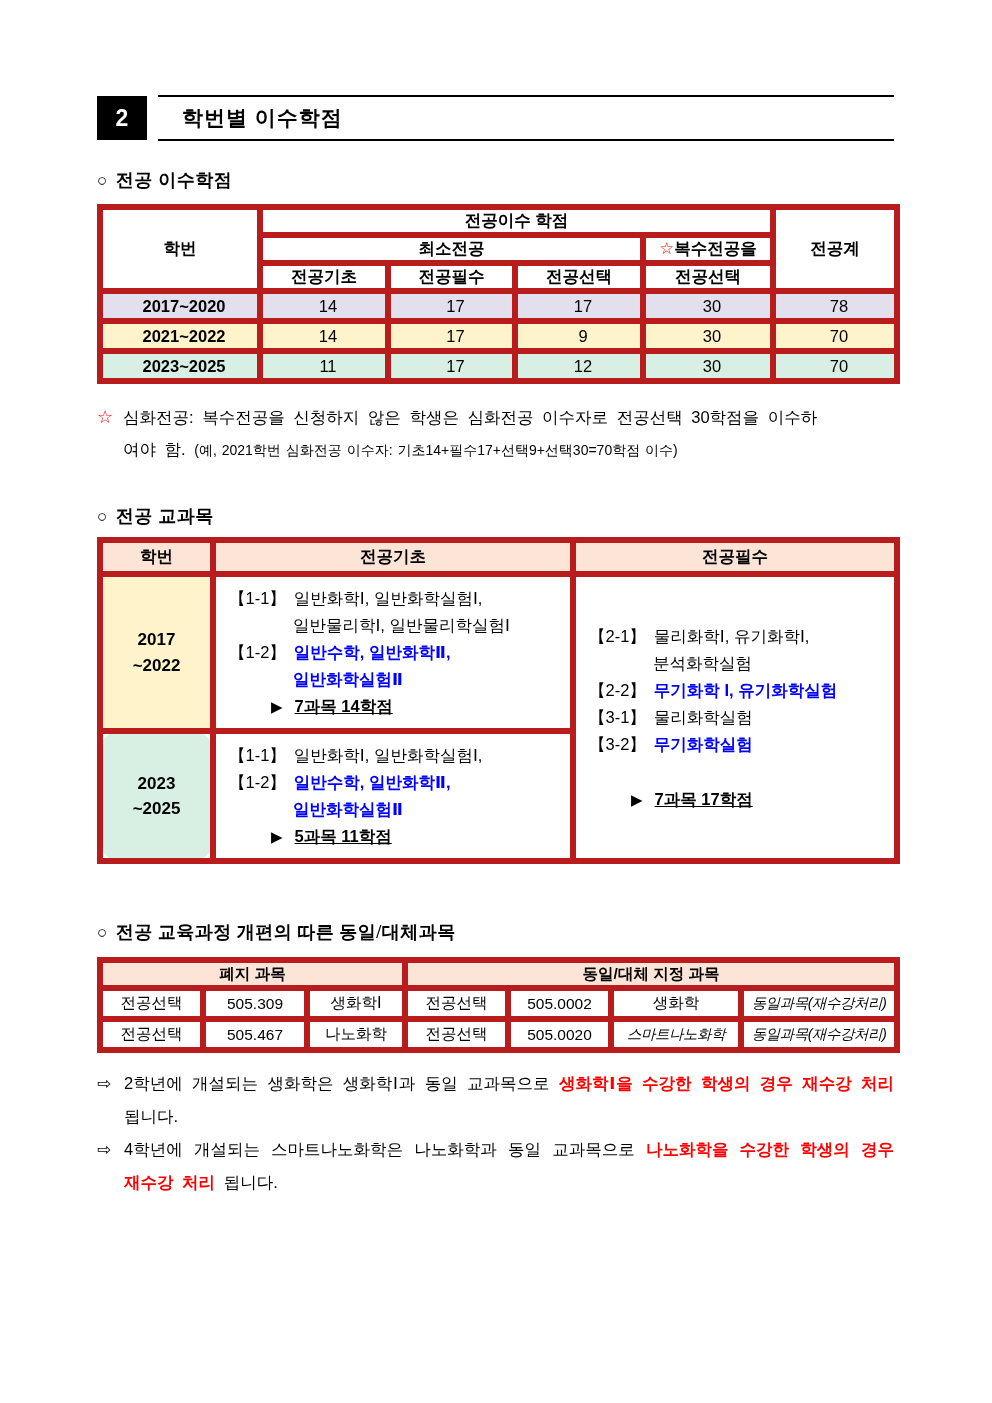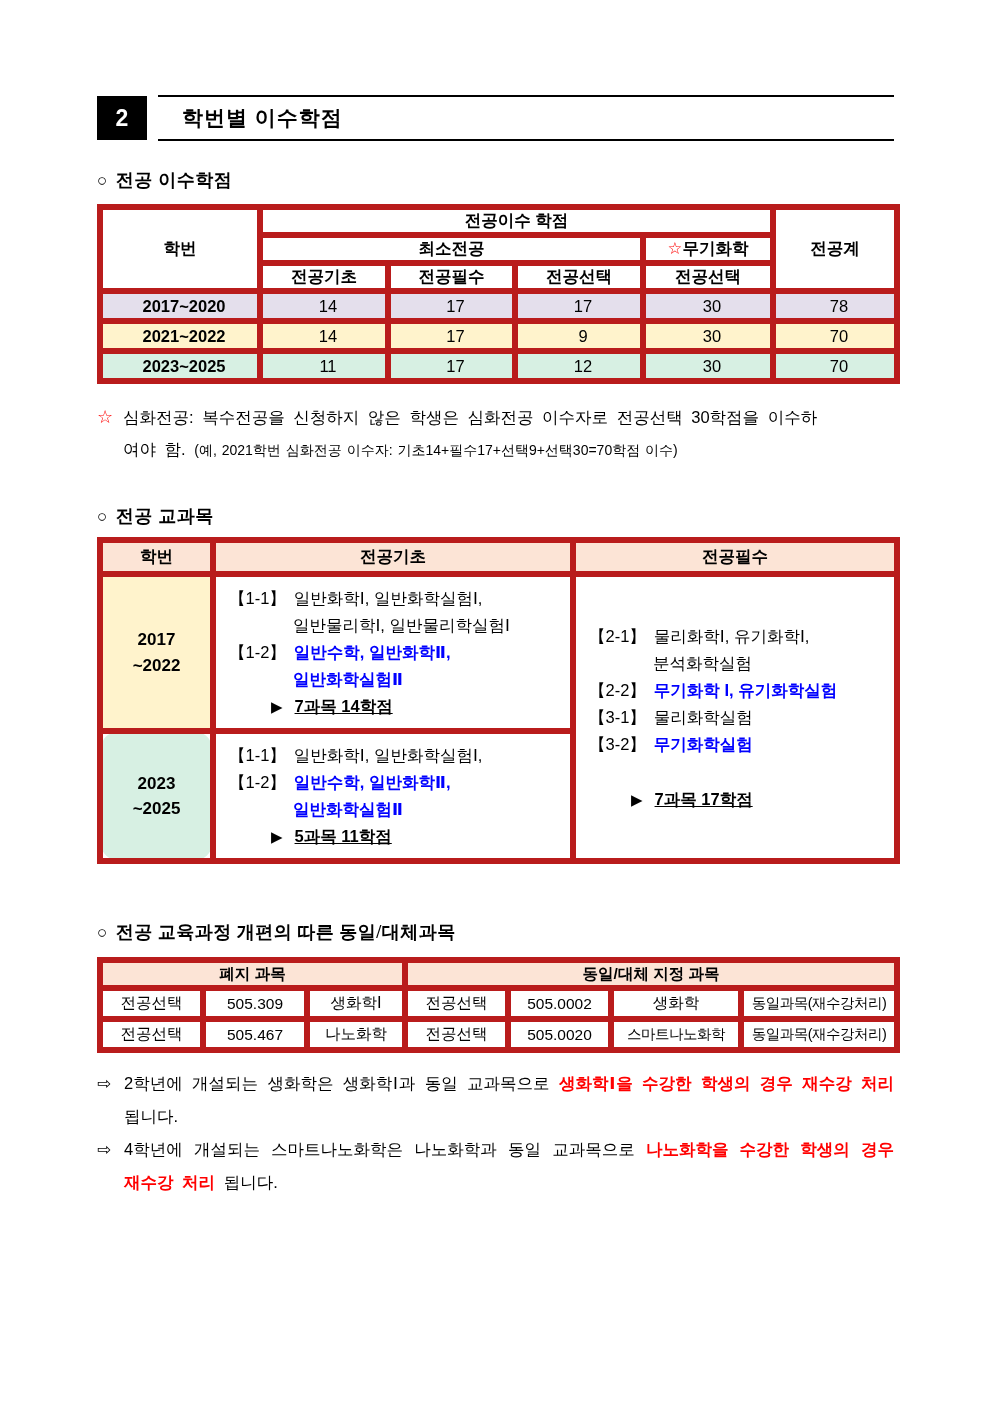--- a/index.html
+++ b/index.html
@@ -69,21 +69,21 @@
   .sum { font-weight:bold; text-decoration:underline; }
   .r1cell { height:145px; }
   .r2cell { height:108px; }
   .pilsu-inner { display:flex; flex-direction:column; justify-content:center; }
   .gap-top { margin-top:28px; }
 
   
   .tbl3 { margin-top:13px; font-size:15.5px; }
   .tbl3 .hrow td { height:28px; font-weight:bold; background:#FCE4D6; }
   .tbl3 .drow td { height:31px; }
-  .tbl3 .tight { font-size:14.5px; letter-spacing:-0.5px; }
+  .tbl3 .tight { font-size:14.5px; letter-spacing:-0.5px;font-style:italic; }
 
   
   .notes { margin-top:14px; width:797px; font-size:16.5px; }
   .note { position:relative; padding-left:27px; line-height:33px;
           text-align:justify; word-spacing:4px; }
   .note .arrow { position:absolute; left:0; top:0; font-size:17px; }
   .redb { color:#FF0000; font-weight:bold; }
 </style>
 </head>
 <body>
@@ -111,21 +111,21 @@
         <col style="width:124px">
     </colgroup>
     <tbody>
       <tr class="hrow">
         <td rowspan="3">학번</td>
         <td colspan="4">전공이수 학점</td>
         <td rowspan="3">전공계</td>
       </tr>
       <tr class="hrow">
         <td colspan="3">최소전공</td>
-        <td><span class="red-star">☆</span><span>무기화학</span></td>
+        <td><span class="red-star">☆</span><span>복수전공을</span></td>
       </tr>
       <tr class="hrow">
         <td>전공기초</td>
         <td>전공필수</td>
         <td>전공선택</td>
         <td>전공선택</td>
       </tr>
       <tr class="drow row-lav">
         <td class="yr">2017~2020</td>
         <td>14</td>

